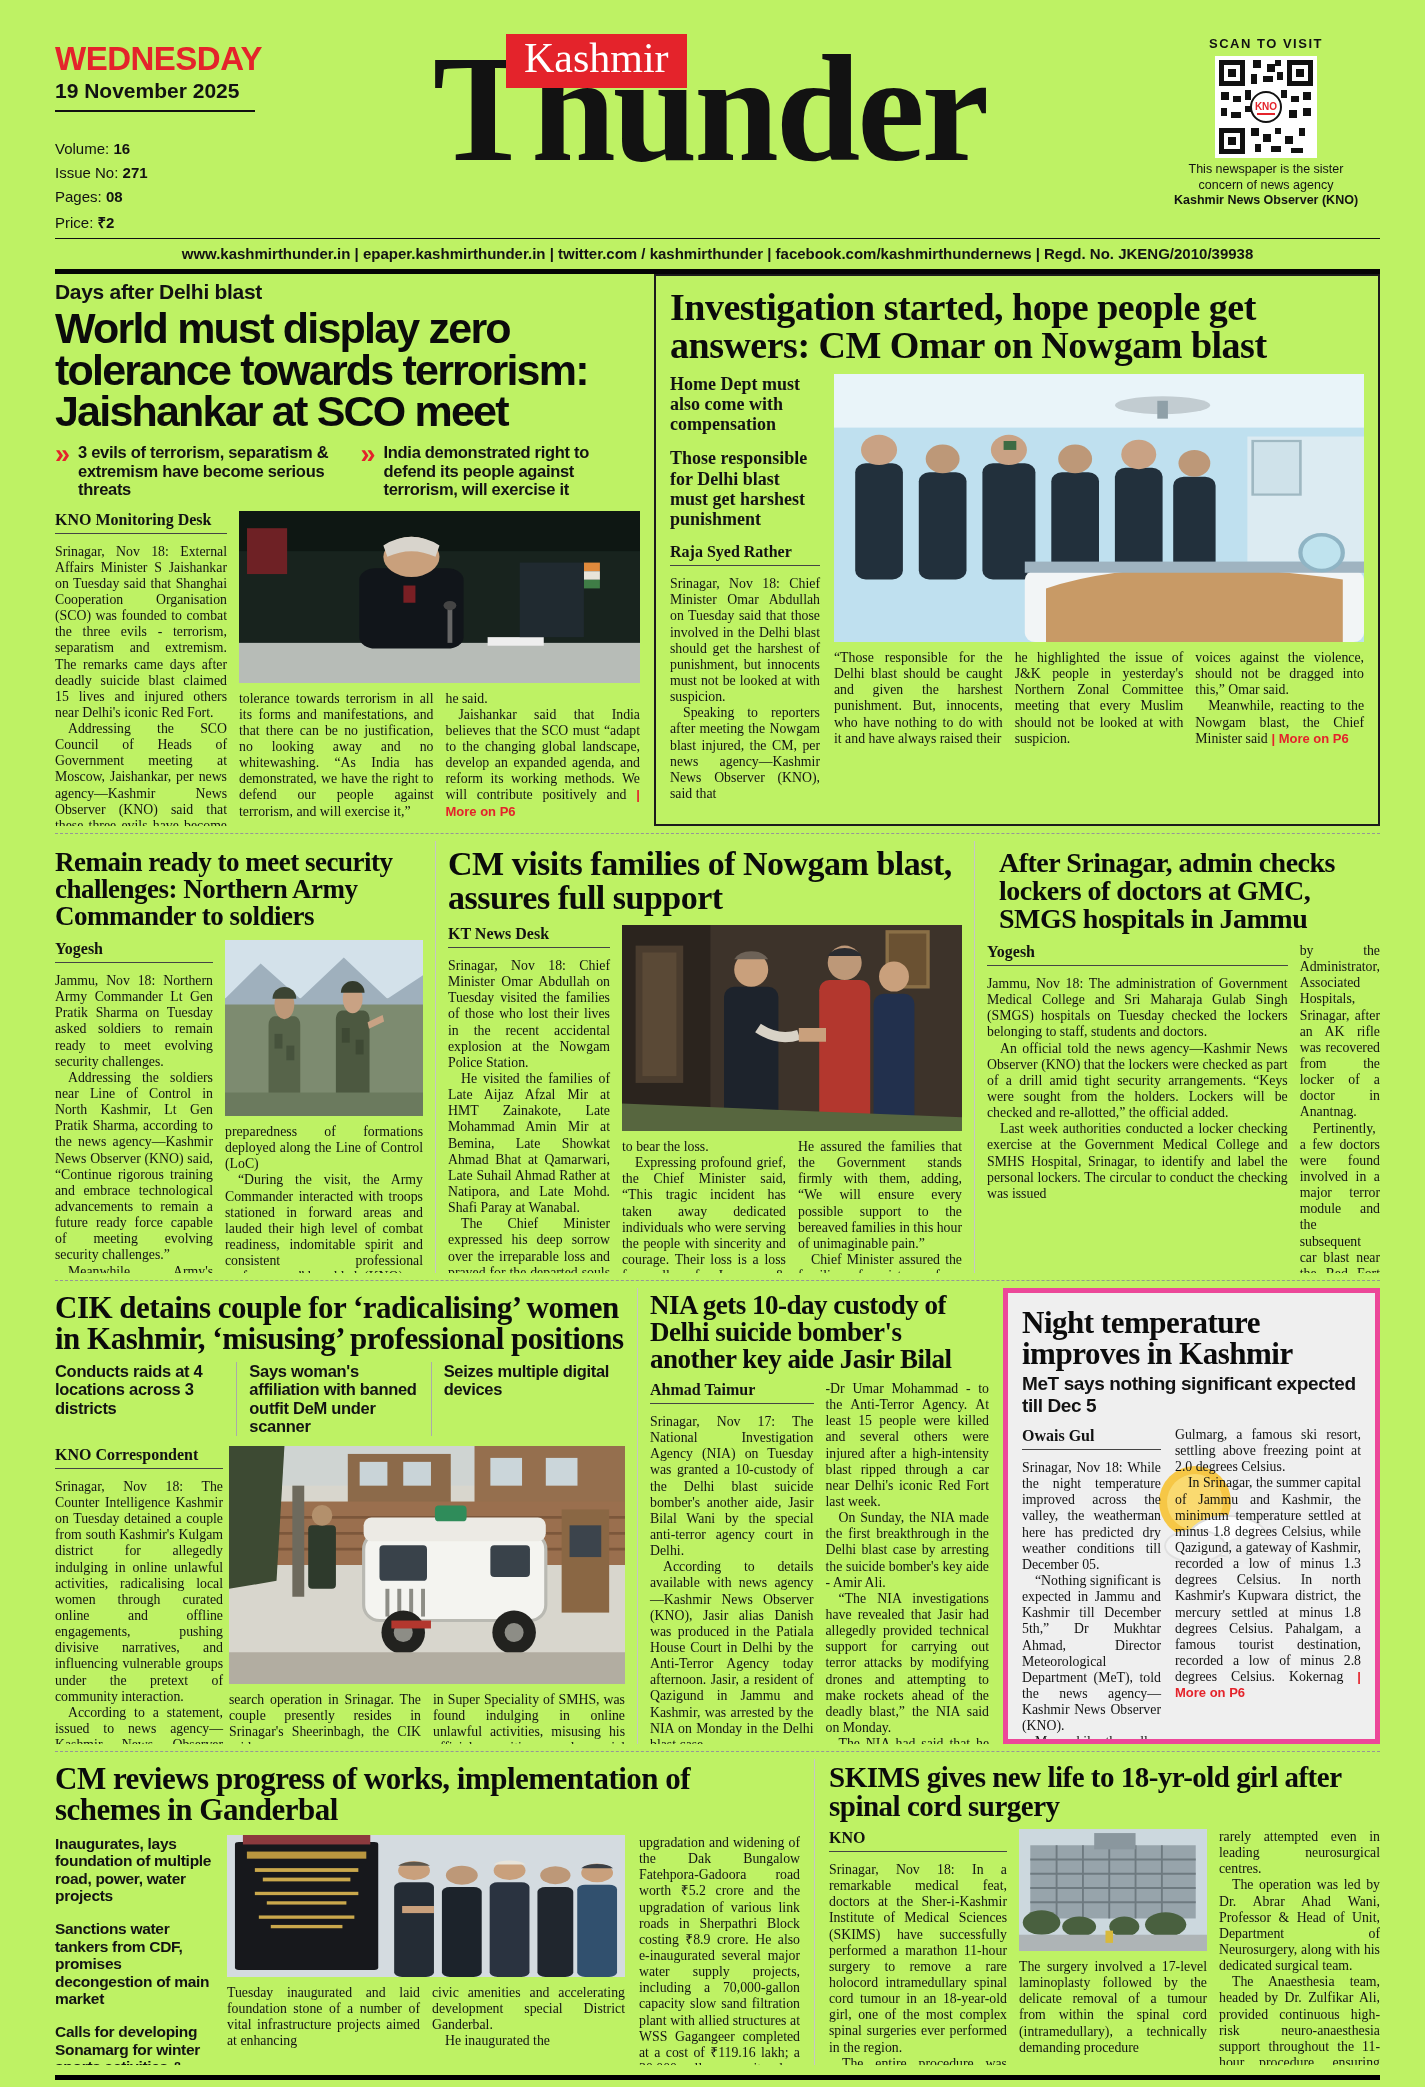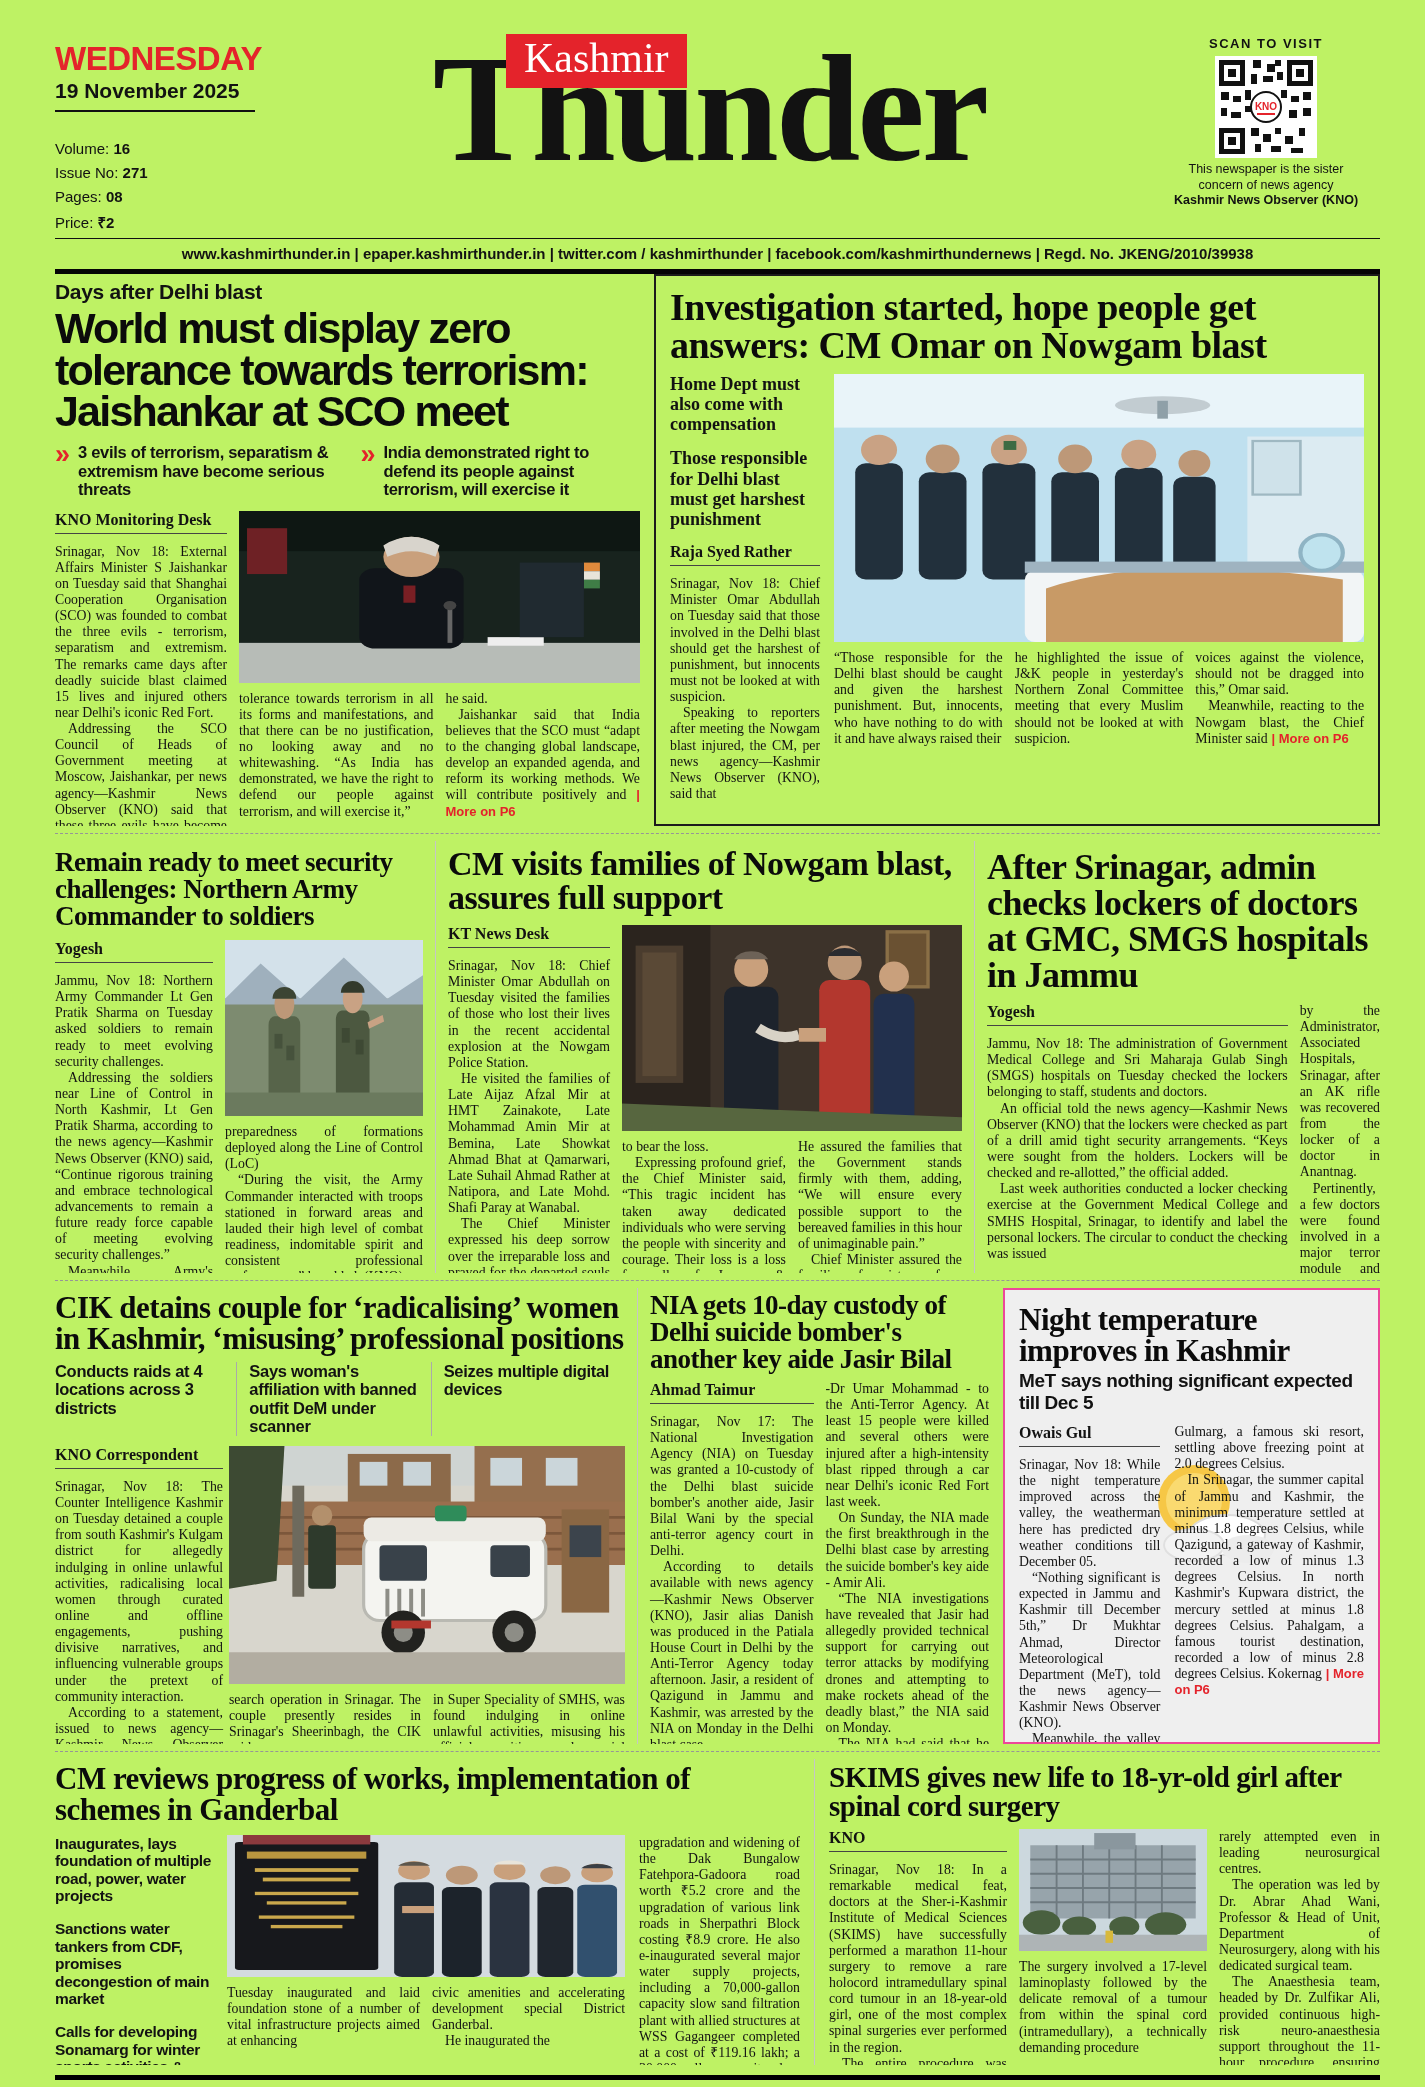--- a/index.html
+++ b/index.html
@@ -35,21 +35,21 @@
   .row { display:flex; overflow:hidden; }
   .story { overflow:hidden; }
   .dotted { border-top:1px dashed #969696; margin:7px 0; }
   .kicker { font-family:"Liberation Sans", sans-serif; font-weight:bold; font-size:21px; letter-spacing:-0.3px; margin:6px 0 4px; }
   .sans-head { font-family:"Liberation Sans", sans-serif; font-weight:800; font-size:43px; line-height:.97;
                letter-spacing:-1.8px; color:#0b0b0b; }
   .serif-head { font-family:"Liberation Serif", serif; font-weight:bold; line-height:1.0; letter-spacing:-0.5px; color:#0b0b0b; }
   .h-omar { font-size:38px; margin:4px 0 10px; }
   .h-army { font-size:27px; margin:8px 0 10px; }
   .h-cmv  { font-size:34px; margin:6px 0 10px; }
-  .h-lock { font-size:36px; margin:8px 0 10px; }
+  .h-lock { font-size:28px; margin:8px 12px 10px; }
   .h-cik  { font-size:31px; margin:4px 0 8px; }
   .h-nia  { font-size:27px; margin:4px 0 8px; }
   .h-wx   { font-size:31px; margin:2px 0 4px; }
   .h-gand { font-size:31px; margin:4px 0 10px; }
   .h-skims{ font-size:29px; margin:4px 0 8px; }
 
   .byline { font-family:"Liberation Serif", serif; font-weight:bold; font-size:16px;
             border-bottom:1.5px solid #444; padding-bottom:4px; margin-bottom:10px; }
   .col p { font-size:13.8px; line-height:1.17; text-align:justify; }
   .col p + p { text-indent:13px; }
@@ -102,21 +102,21 @@
   .decks3 { display:flex; margin:6px 0 10px; }
   .decks3 .d { flex:1; padding-right:12px; }
   .decks3 .d + .d { border-left:1px solid #aaa; padding-left:12px; }
   .cik-body { display:flex; gap:6px; }
   .cik-c1 { width:168px; flex:none; }
   .cik-wrap { flex:1; }
   .cik-wrap .photo { height:238px; margin-bottom:8px; }
   .nia { width:352px; flex:none; border-left:1px solid #c6c6c6; margin-left:12px; padding-left:12px; }
   .nia-body { display:flex; gap:12px; }
   .nia-body .col { flex:1; }
-  .weather { flex:1; margin-left:14px; background:#efefef; border:2px solid #ec4899; padding:12px 14px; position:relative; }
+  .weather { flex:1; margin-left:14px; background:#efefef; border:5px solid #ec4899; padding:12px 14px; position:relative; }
   .wx-deck { font-family:"Liberation Sans", sans-serif; font-weight:bold; font-size:19px; letter-spacing:-0.4px;
              margin:2px 0 10px; }
   .wx-body { display:flex; gap:14px; position:relative; }
   .wx-c1 { width:41%; flex:none; }
   .wx-c2 { flex:1; }
   .wx-art { position:absolute; left:34%; top:36%; width:150px; height:118px; z-index:0; opacity:.95; }
   .wx-body .col { position:relative; z-index:1; }
 
   
   .row4 { height:306px; }

